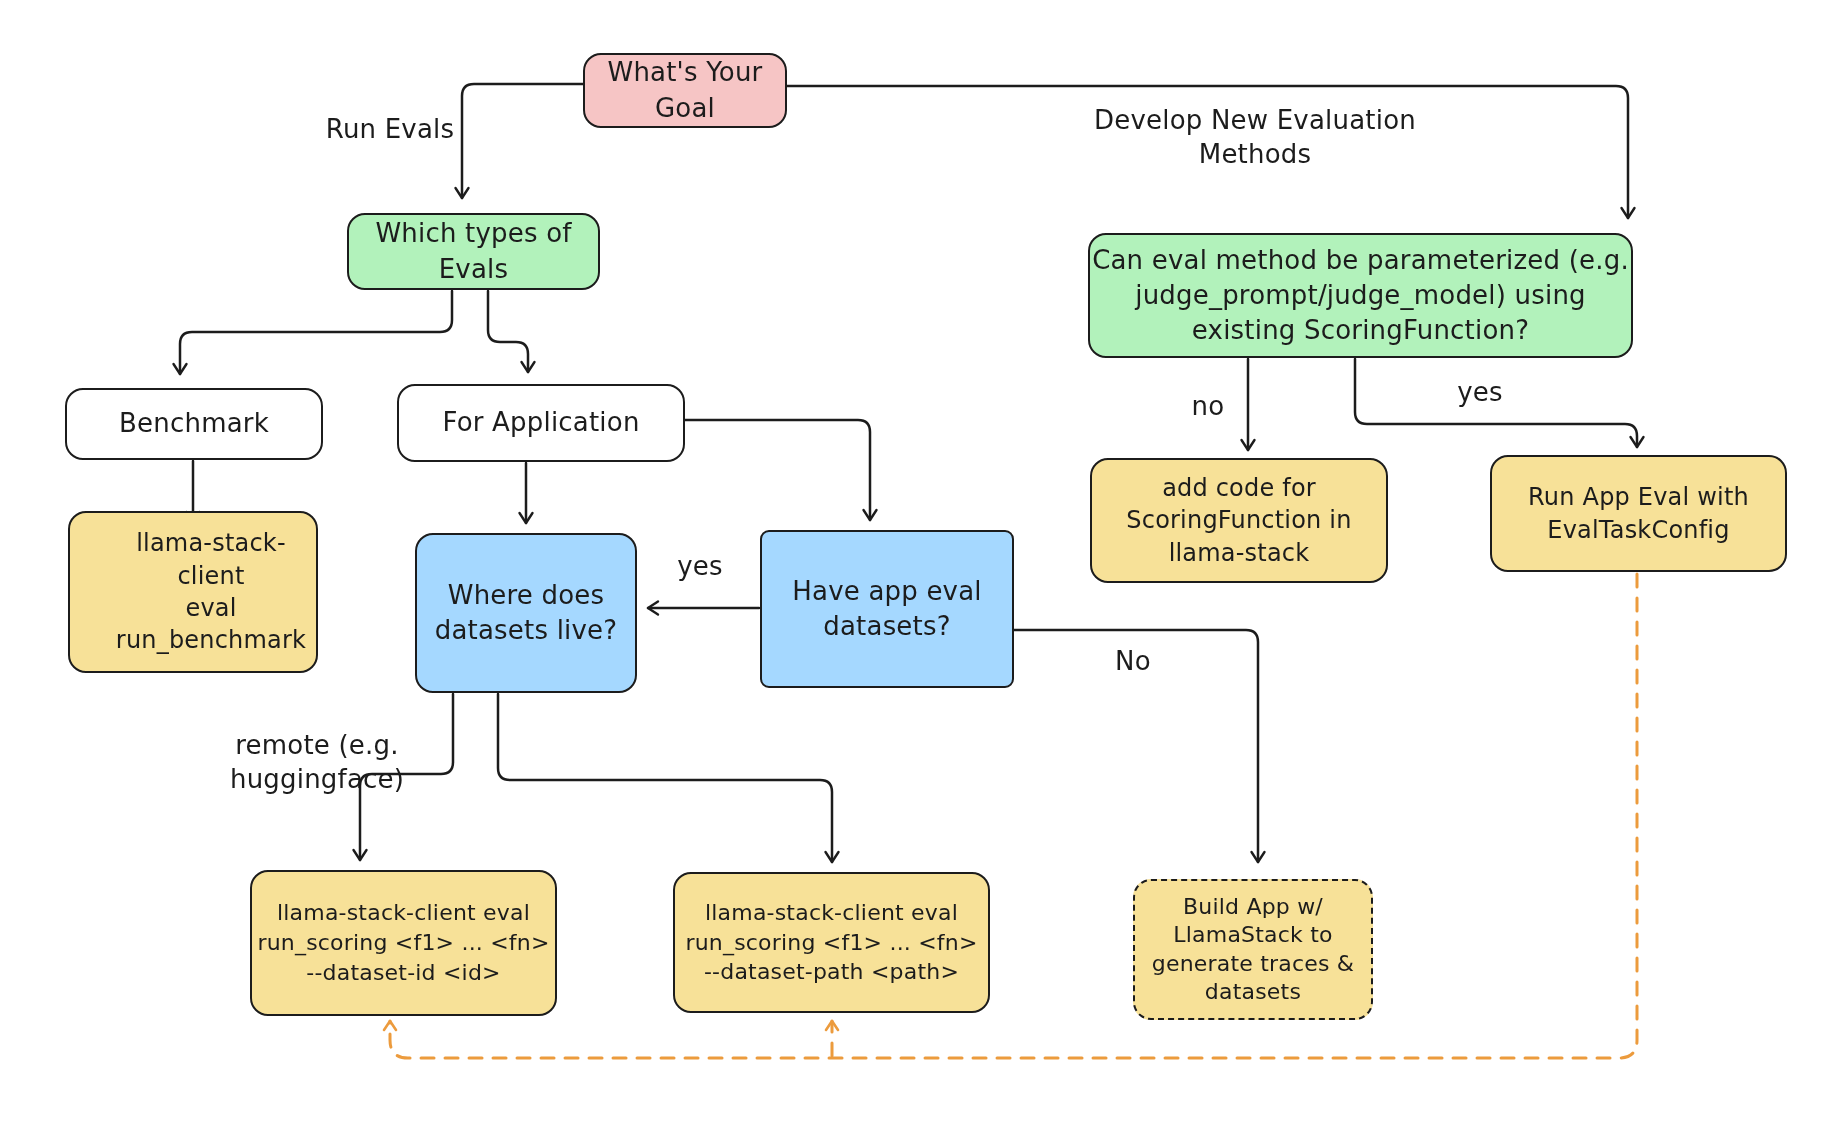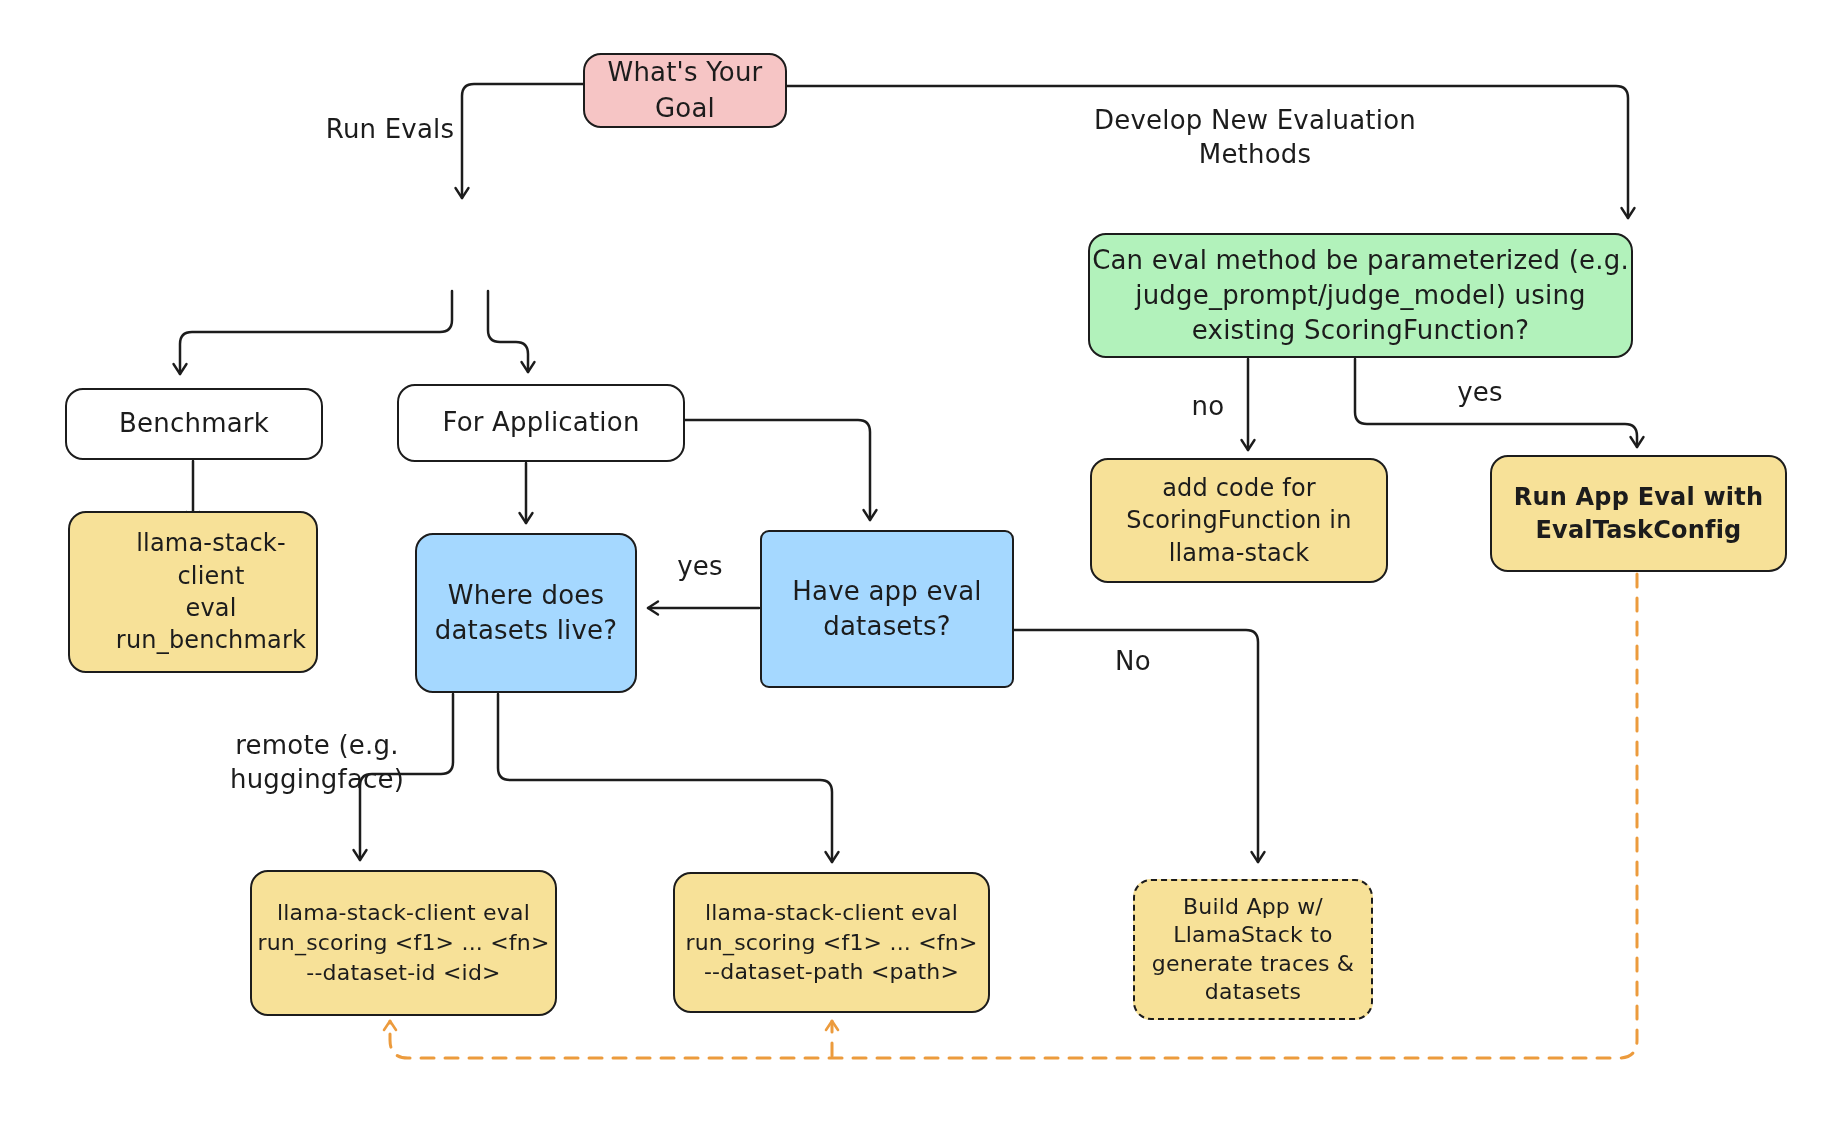--- a/index.html
+++ b/index.html
@@ -67,20 +67,22 @@
     </g>
     <g fill="none" stroke="#ec9b3d" stroke-width="3" stroke-linecap="round">
       <path d="M390 1023 L390 1021" marker-end="url(#aho)"></path>
       <path d="M832 1023 L832 1021" marker-end="url(#aho)"></path>
     </g>
   </svg>
 
   <div class="node pink" style="left:583px;  top:53px;  width:204px; height:75px;">What's Your
 Goal</div>
 
+  <div class="node green" style="left:347px;  top:213px; width:253px; height:77px;">Which types of
+Evals</div>
 
   <div class="node green" style="left:1088px; top:233px; width:545px; height:125px;">Can eval method be parameterized (e.g.
 judge_prompt/judge_model) using
 existing ScoringFunction?</div>
 
   <div class="node white" style="left:65px;   top:388px; width:258px; height:72px;">Benchmark</div>
 
   <div class="node white" style="left:397px;  top:384px; width:288px; height:78px;">For Application</div>
 
   <div class="node yellow" style="left:68px;   top:511px; width:250px; height:162px; font-size:24px;padding-left:36px;">llama-stack-client
@@ -89,21 +91,21 @@
   <div class="node blue" style="left:415px;  top:533px; width:222px; height:160px;">Where does
 datasets live?</div>
 
   <div class="node blue" style="left:760px;  top:530px; width:254px; height:158px;border-radius:9px;">Have app eval
 datasets?</div>
 
   <div class="node yellow" style="left:1090px; top:458px; width:298px; height:125px; font-size:24px;">add code for
 ScoringFunction in
 llama-stack</div>
 
-  <div class="node yellow" style="left:1490px; top:455px; width:297px; height:117px; font-size:24px;font-weight:bold;">Run App Eval with
+  <div class="node yellow" style="left:1490px; top:455px; width:297px; height:117px; font-size:24px;">Run App Eval with
 EvalTaskConfig</div>
 
   <div class="node yellow" style="left:250px;  top:870px; width:307px; height:146px; font-size:22px;">llama-stack-client eval
 run_scoring &lt;f1&gt; ... &lt;fn&gt;
 --dataset-id &lt;id&gt;</div>
 
   <div class="node yellow" style="left:673px;  top:872px; width:317px; height:141px; font-size:22px;">llama-stack-client eval
 run_scoring &lt;f1&gt; ... &lt;fn&gt;
 --dataset-path &lt;path&gt;</div>
 

